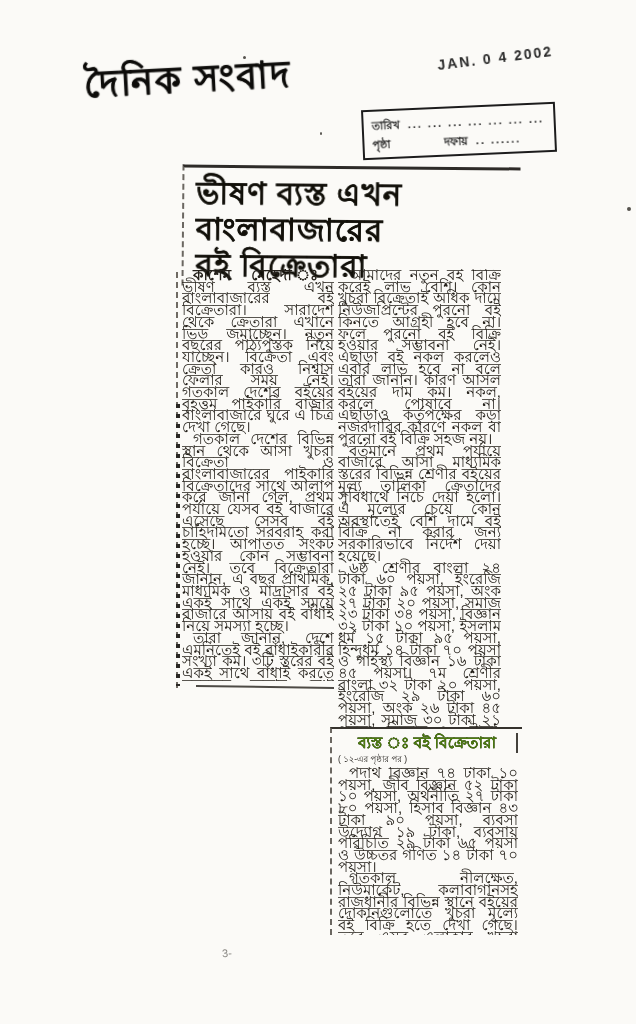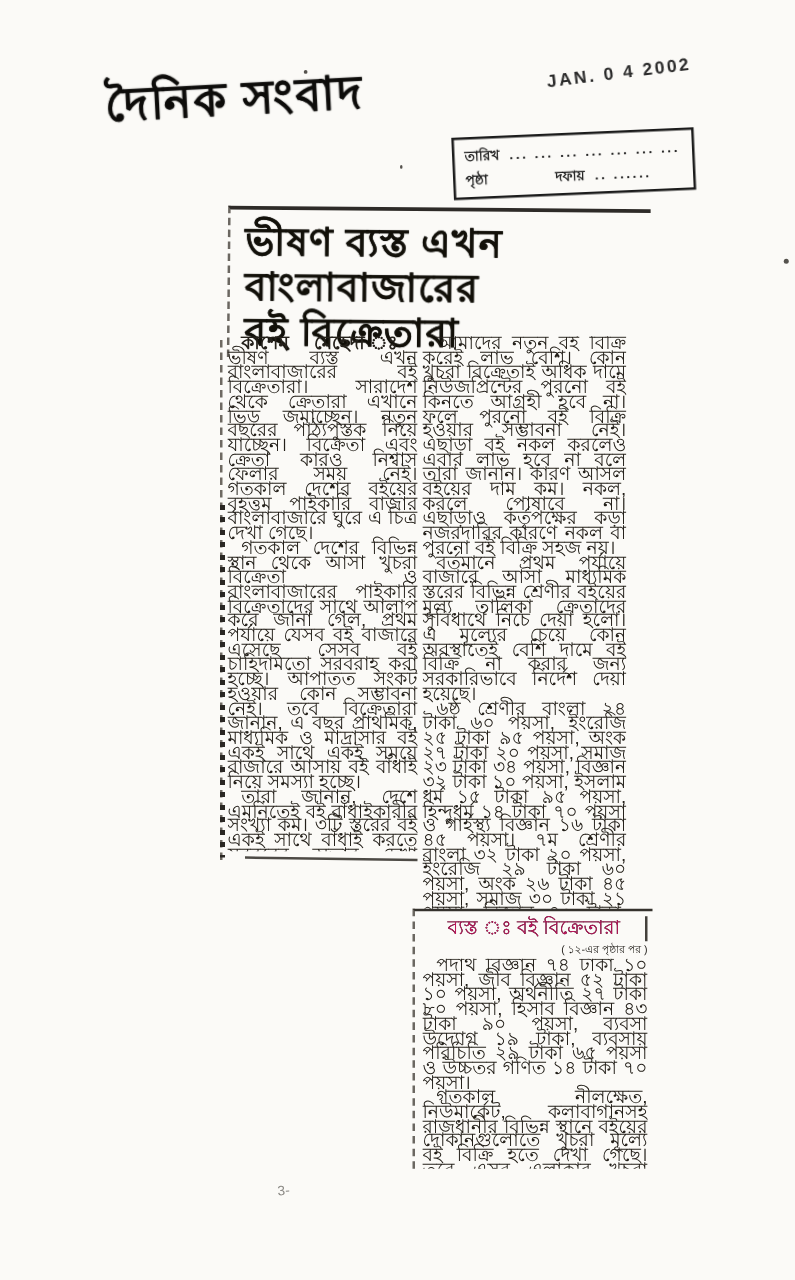--- a/index.html
+++ b/index.html
@@ -89,26 +89,26 @@
   }
 
   
   .cont-section{
     position:absolute;left:330px;top:727px;width:192px;
     border-top:2px solid #35322d;
     border-left:2px dashed #6b6761;
     padding:4px 4px 0 6px;box-sizing:border-box;
   }
   .cont-header{
-    font-weight:normal;font-size:15.5px;line-height:20px;text-align:center;
-    color:#be185d;border-right:2px solid #44413c;
+    font-weight:bold;font-size:15.5px;line-height:20px;text-align:center;
+    color:#4d7c0f;border-right:2px solid #44413c;
     text-shadow:0 0 .5px #000;filter:blur(.25px);
   }
   .cont-subheader{
-    font-size:8.5px;text-align:right;line-height:12px;margin-bottom:2px;
+    font-size:8.5px;text-align:left;line-height:12px;margin-bottom:2px;
     filter:blur(.25px);
   }
   .cont-body{height:168px;overflow:hidden;}
 
   .pencil-mark{
     position:absolute;left:222px;top:947px;
     font-size:11px;color:#8a8884;transform:rotate(-4deg);
   }
   .speck{position:absolute;background:#55524d;border-radius:50%;}
 </style>

